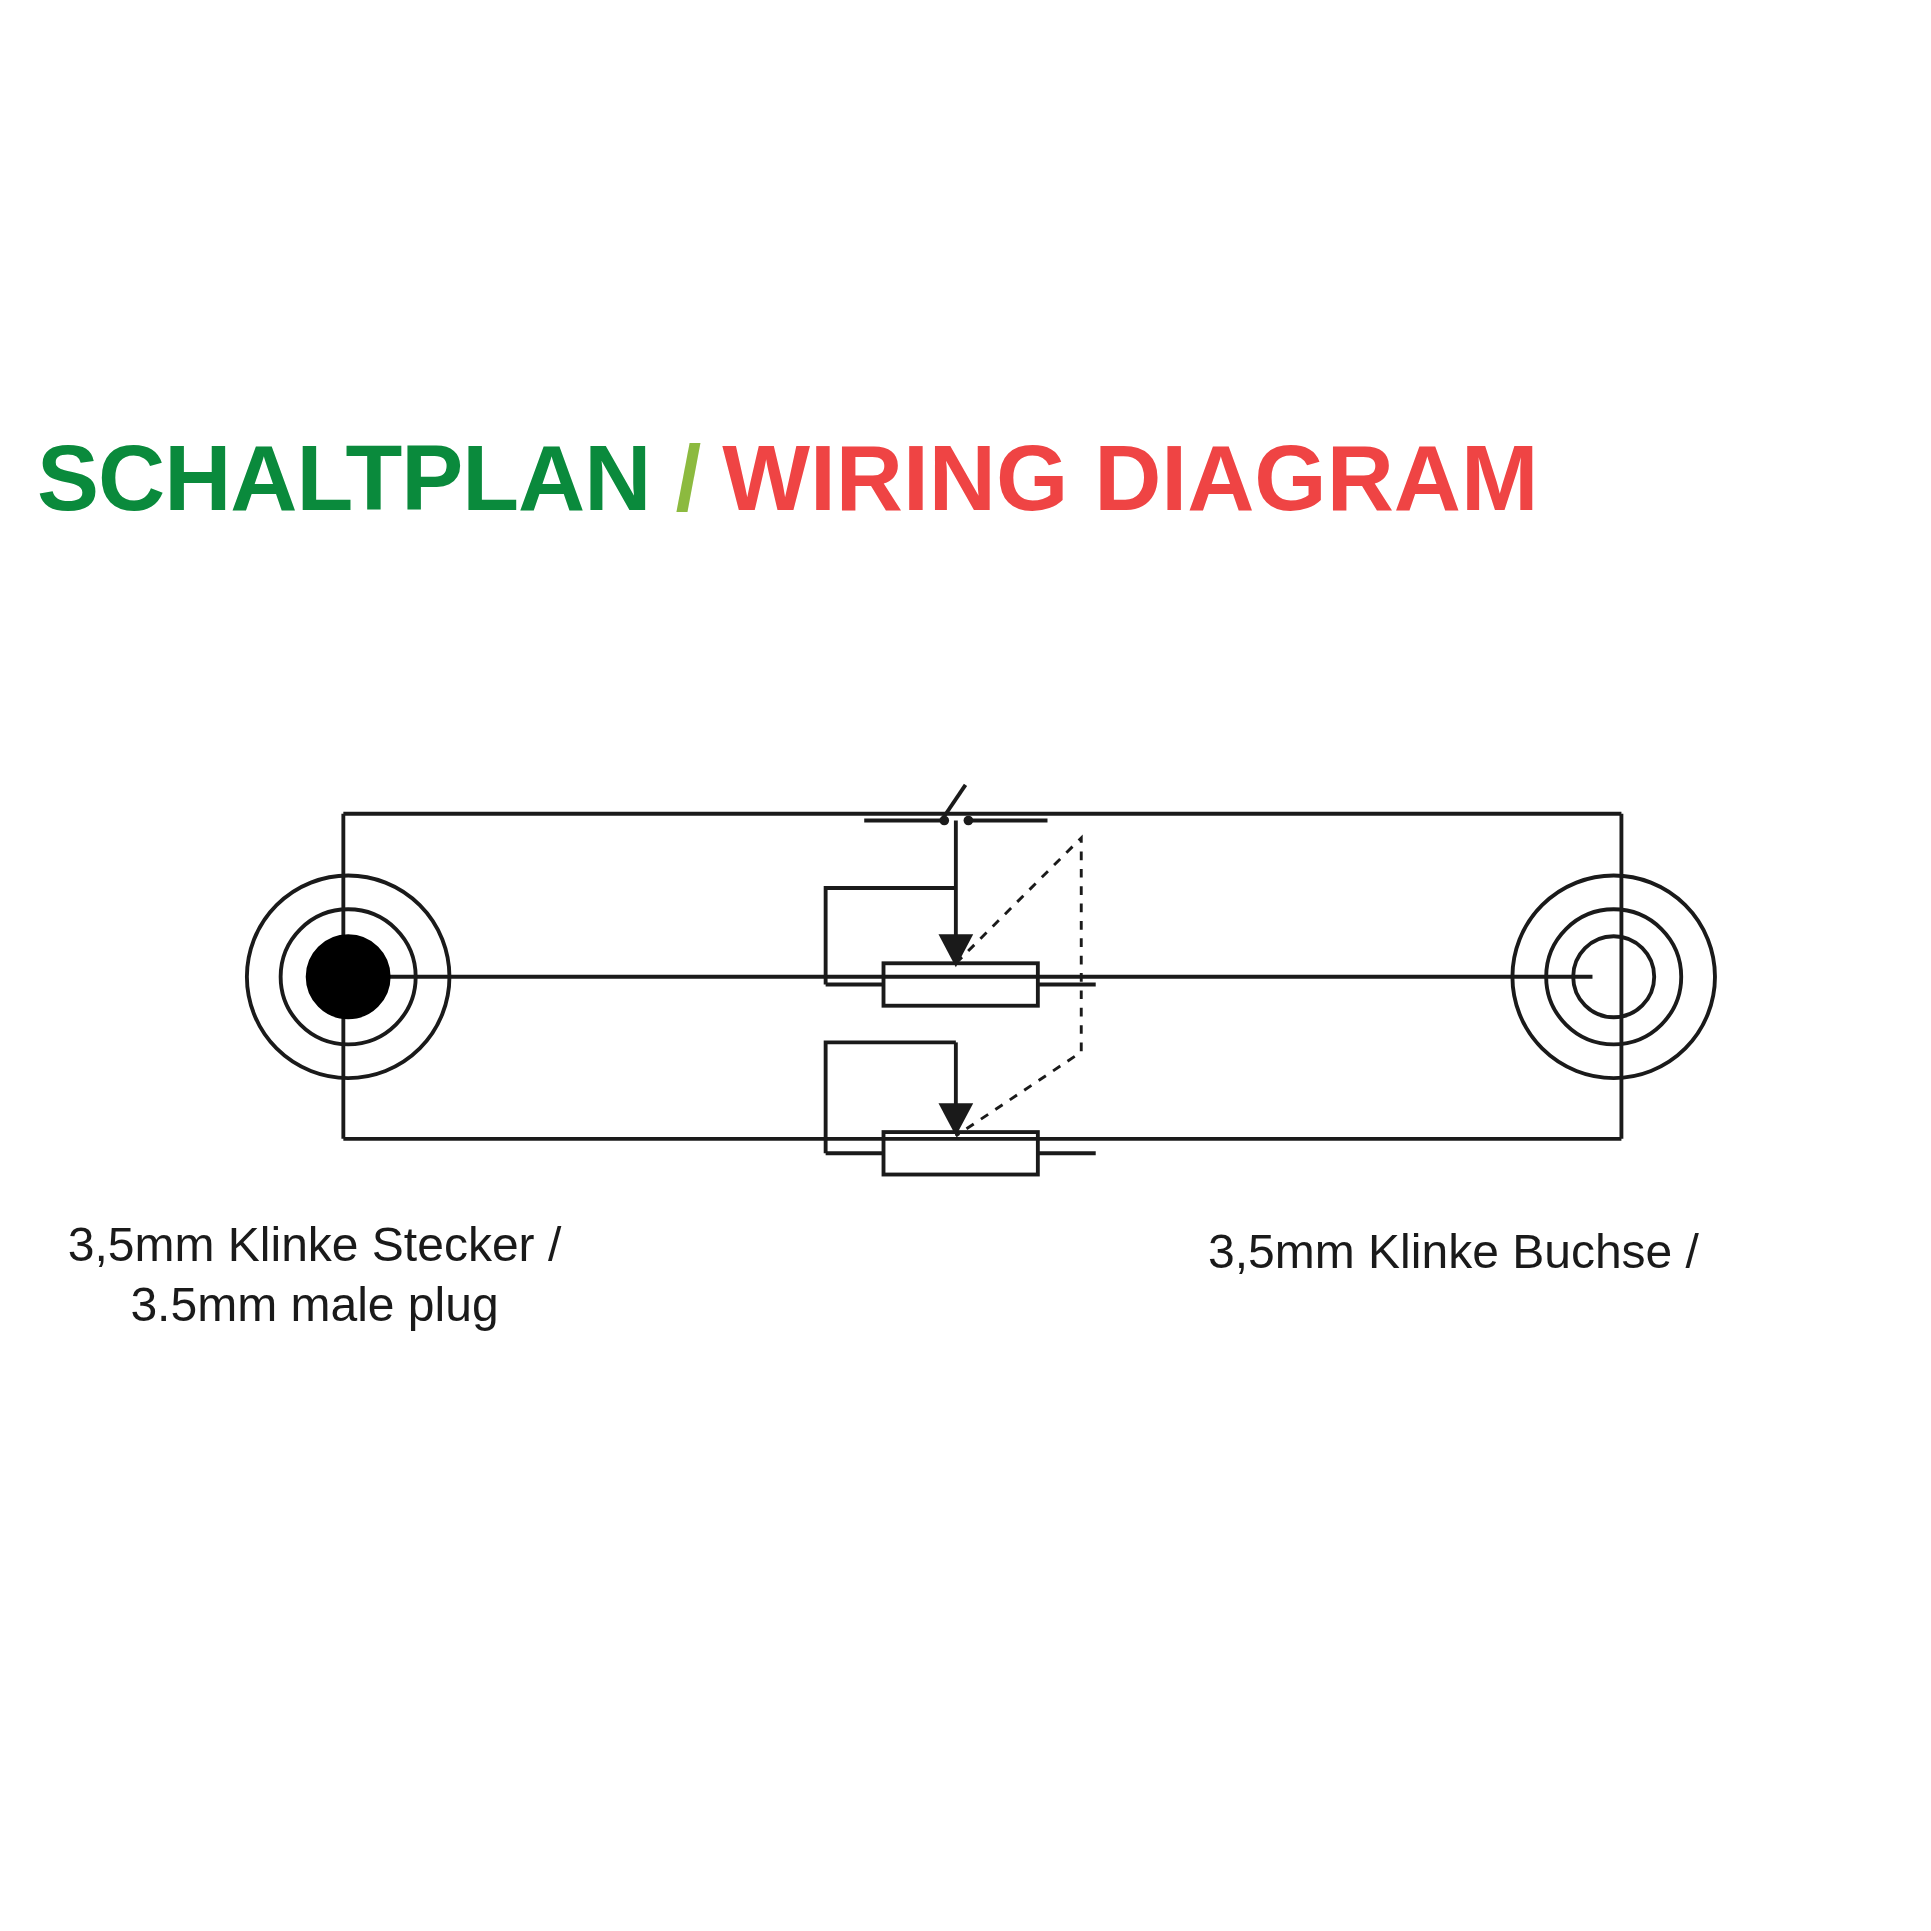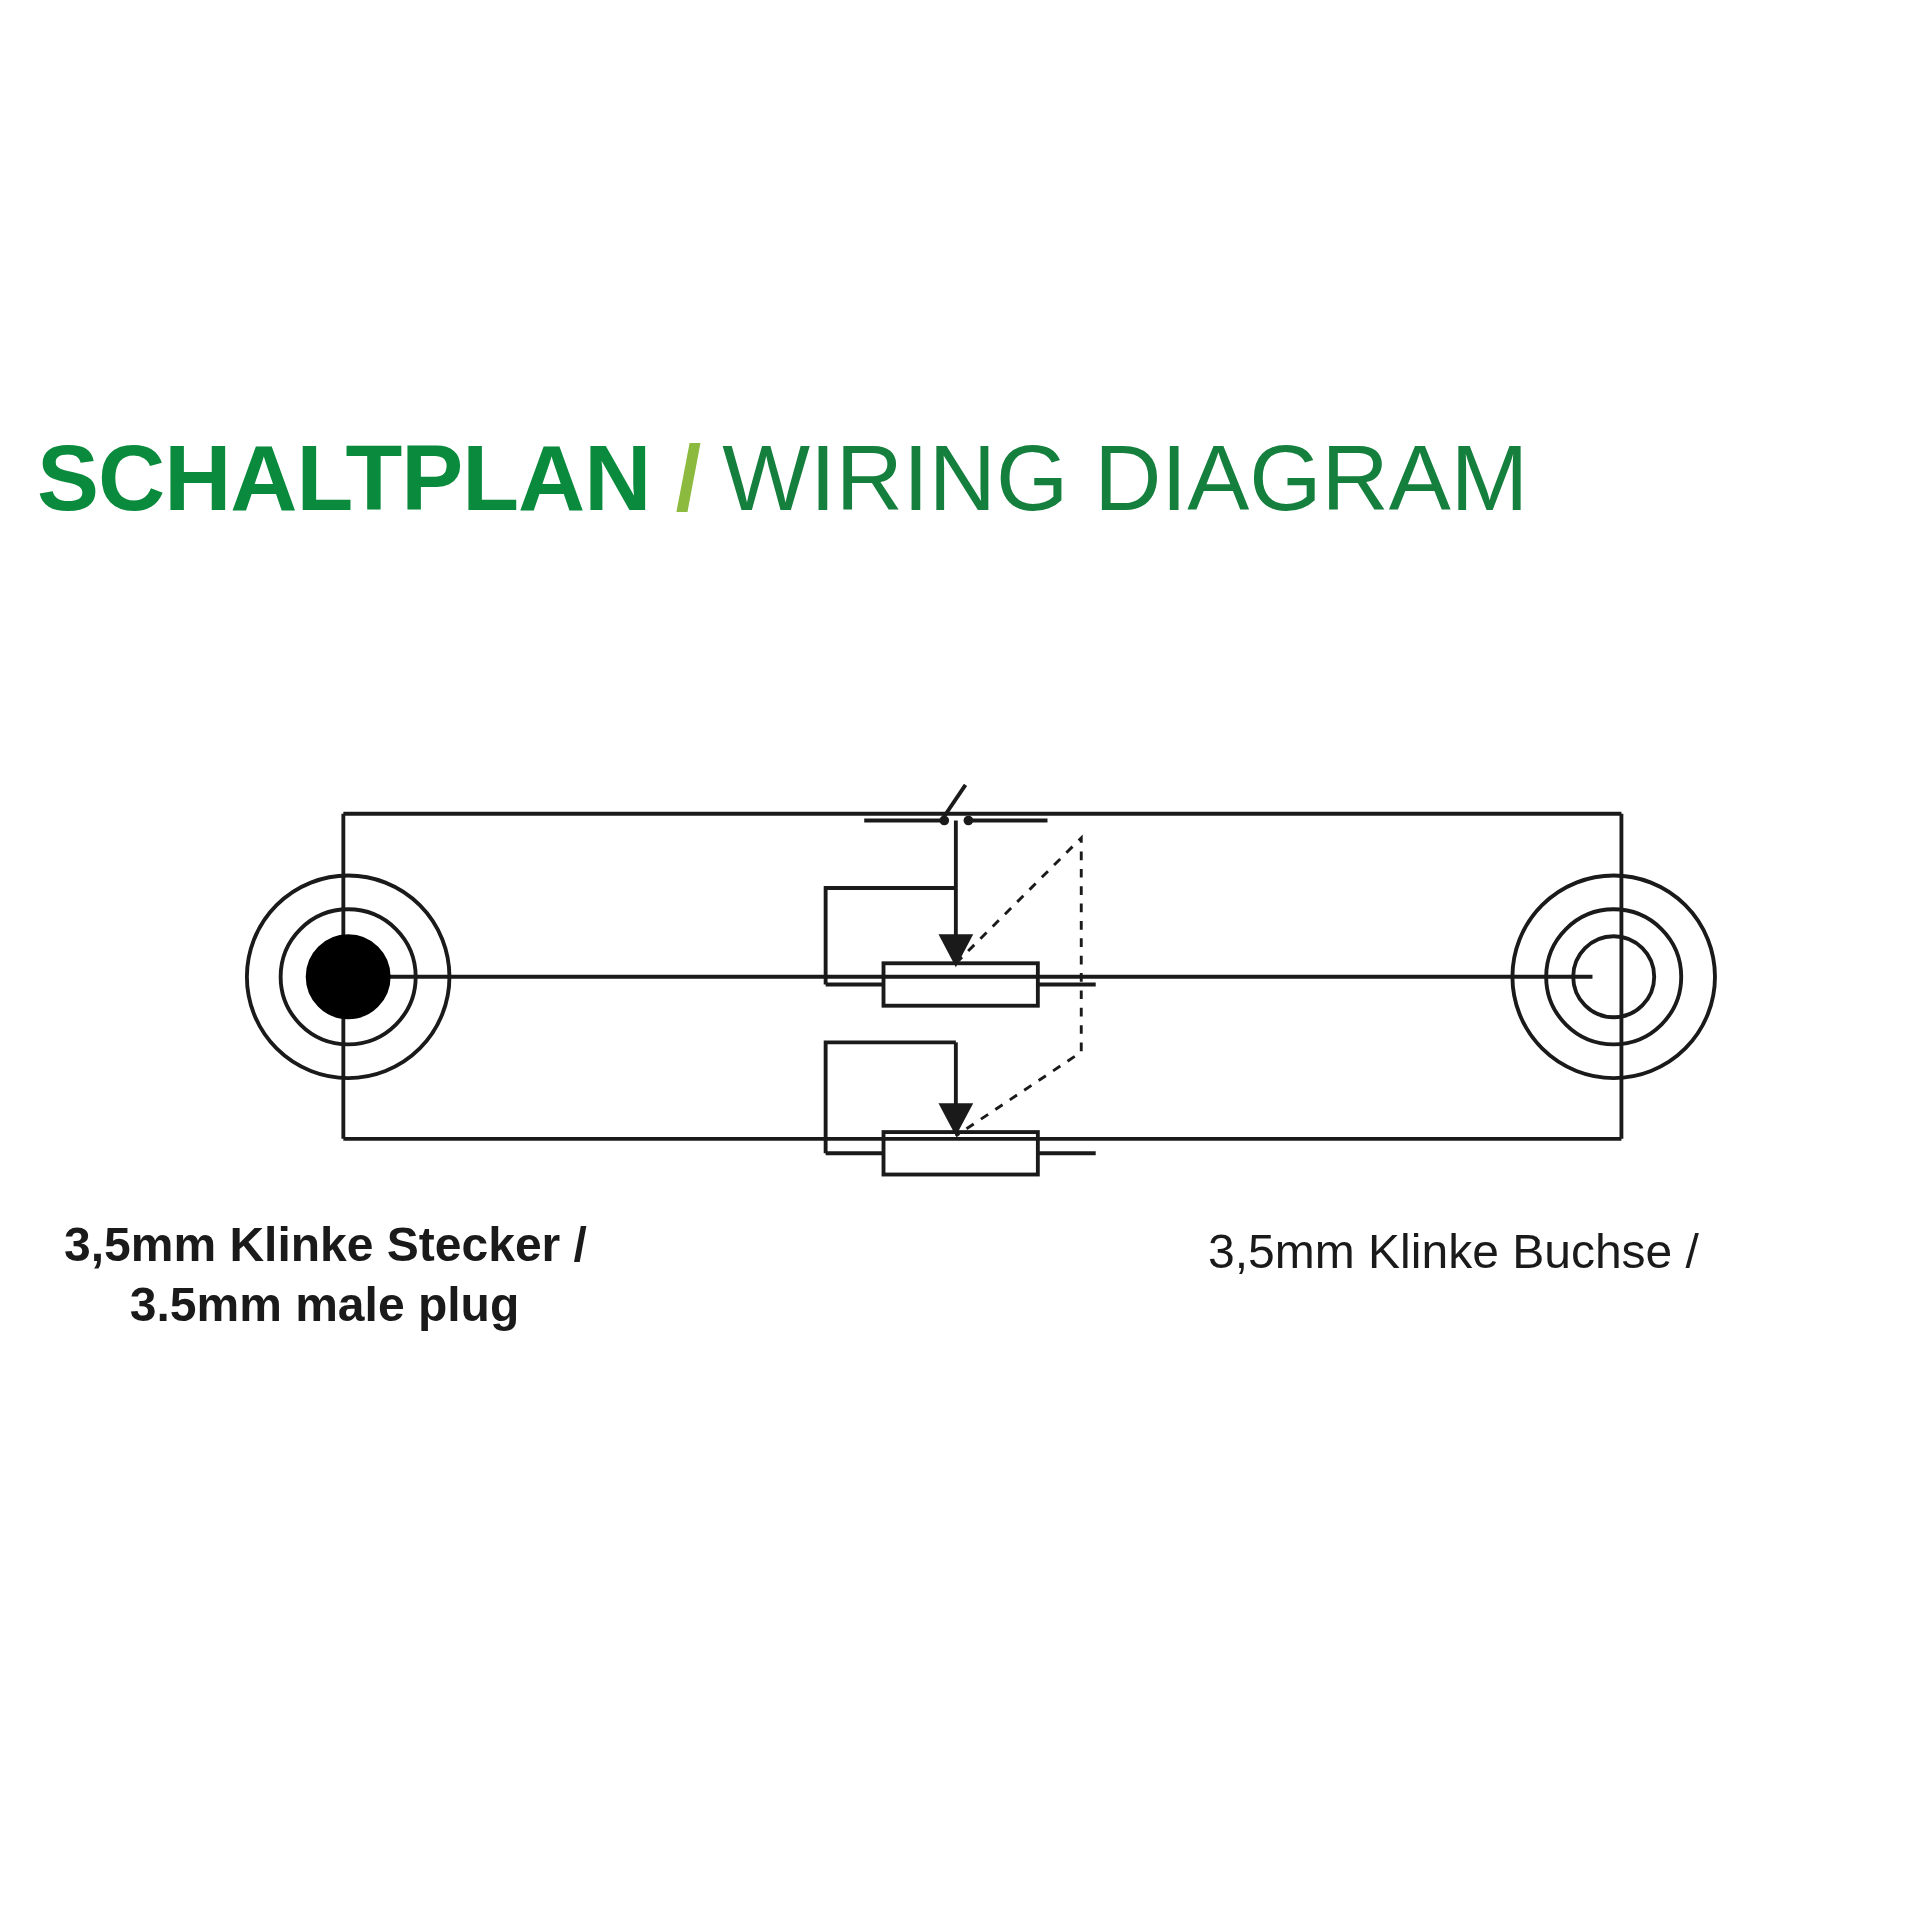--- a/index.html
+++ b/index.html
@@ -41,47 +41,46 @@
   }
   .title-sep {
     font-size: 93px;
     font-weight: bold;
     color: #8cba3f;
     margin: 0 21px 0 25px;
     font-family: "Liberation Sans", sans-serif;
   }
   .title-en {
     font-size: 93px;
-    font-weight: normal;
+    font-weight: bold;
     letter-spacing: 0px;
-    color: #15803d;
+    color: #ef4444;
     font-family: "Liberation Sans", sans-serif;
   }
   
   .diagram {
     position: absolute;
     left: 0;
     top: 753px;
     width: 1931px;
     height: 463px;
   }
   
   .caption {
     position: absolute;
     font-size: 48px;
     line-height: 1.25;
     color: #1a1a1a;
     font-family: "Liberation Sans", sans-serif;
   }
   .caption-left {
-    left: 64px;
+    left: 54px;
     top: 1215px;
     width: 521px;
     text-align: center;
-    font-weight: bold;
   }
   .caption-right {
     right: 35px;
     top: 1215px;
     width: 599px;
     text-align: center;
     margin-top: 7px;
   }
   .caption div { white-space: nowrap; }
 </style>

